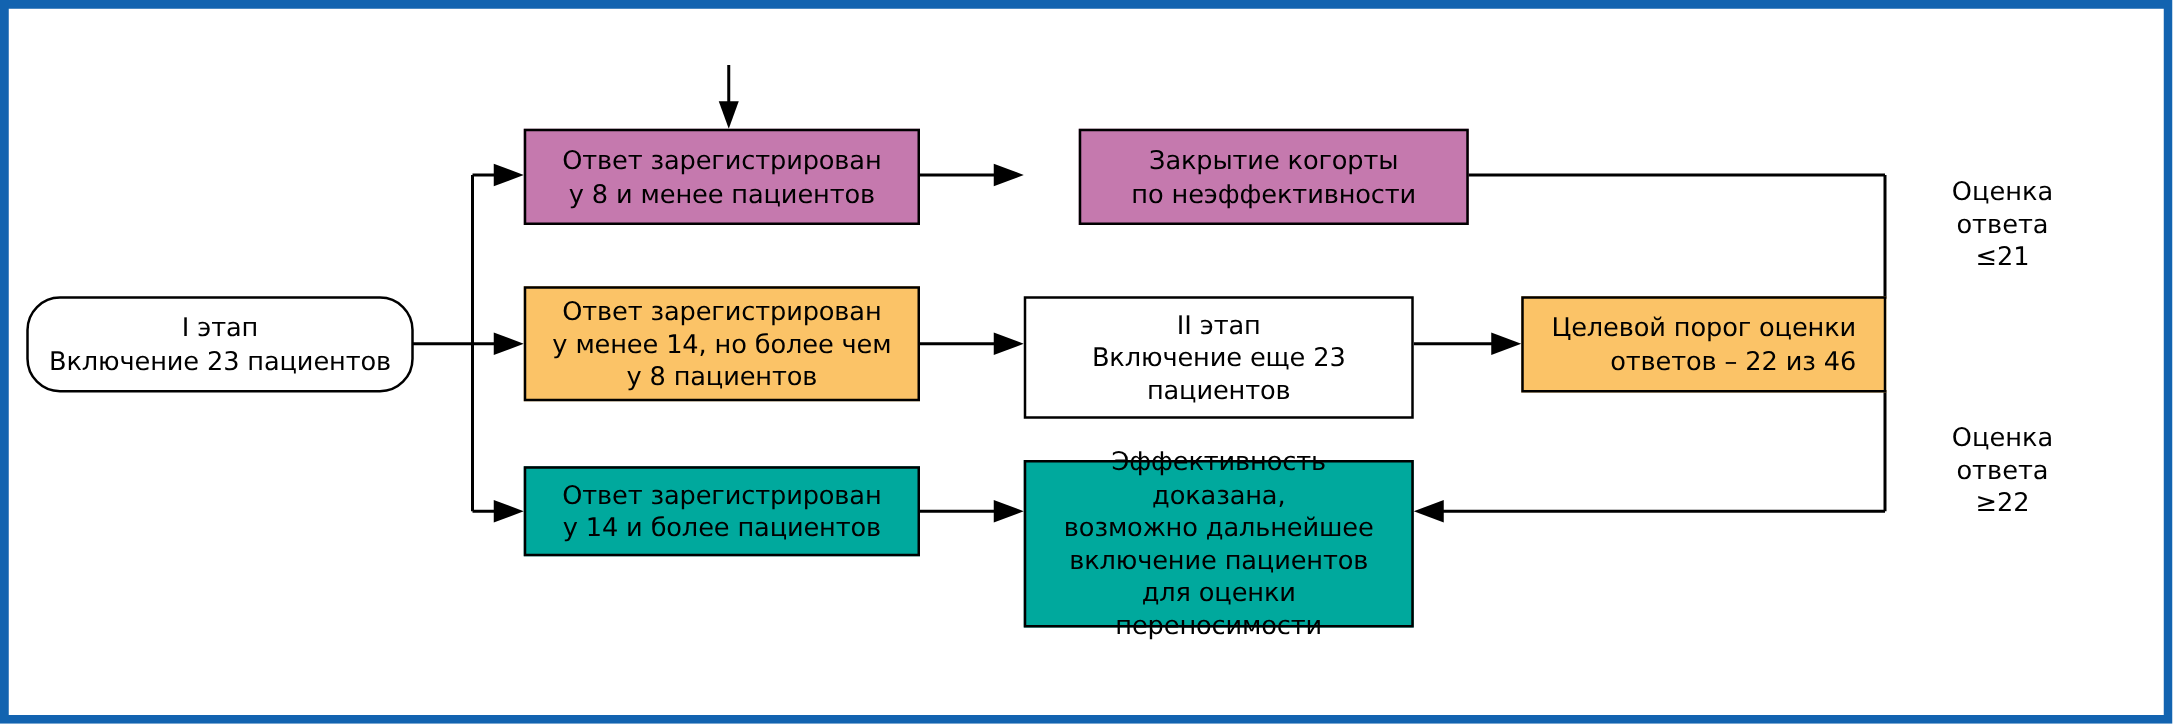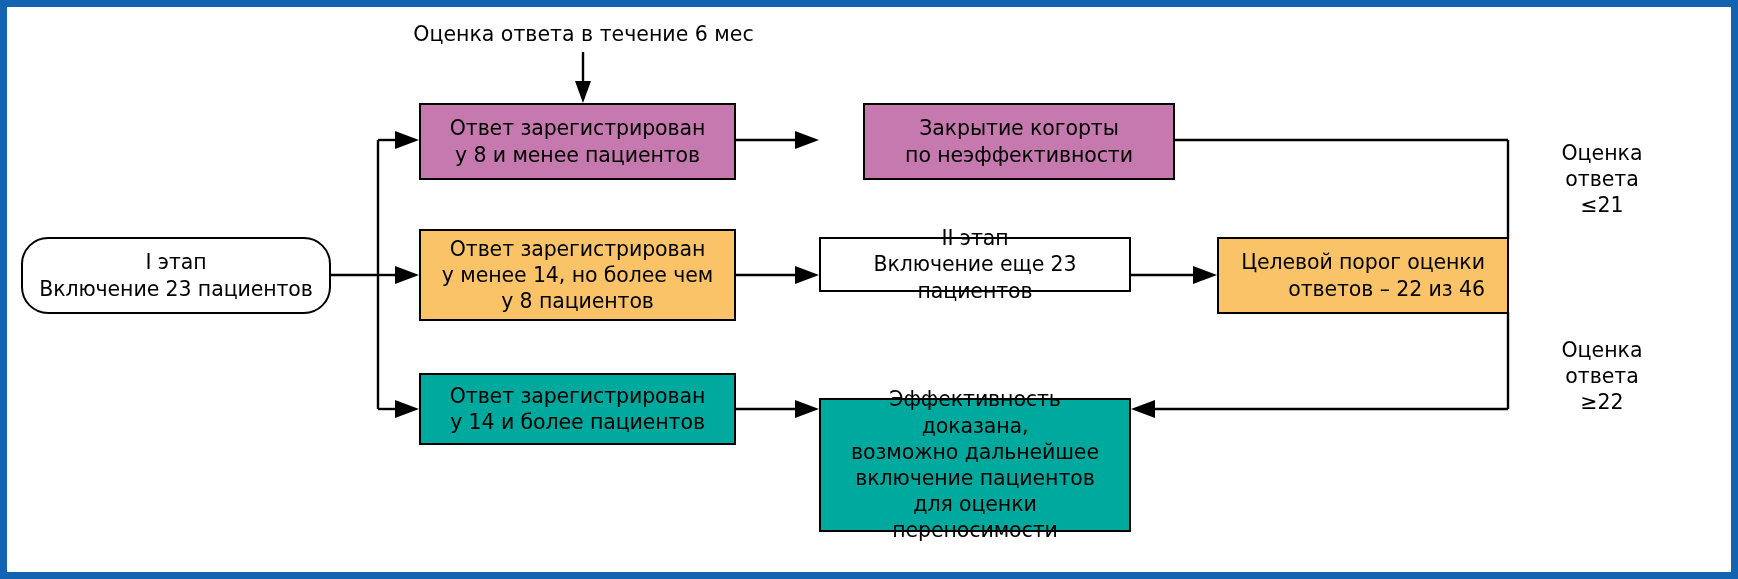--- a/index.html
+++ b/index.html
@@ -125,21 +125,20 @@
         <polygon points="1124,133 1148,124 1148,142"></polygon>
       </g>
 
       <g>
         <line x1="1501" y1="305" x2="1501" y2="402"></line>
         <line x1="1501" y1="402" x2="1140" y2="402"></line>
         <polygon points="1124,402 1148,393 1148,411"></polygon>
       </g>
     </svg>
 
-    <div class="caption" style="left:404px; top:14px; width:345px;">Оценка ответа в течение 6 мес</div>
 
     <div class="caption" style="left:1530px; top:133px; width:130px;">Оценка
 ответа
 ≤21</div>
 
     <div class="caption" style="left:1530px; top:330px; width:130px;">Оценка
 ответа
 ≥22</div>
 
     <div class="node fill-white" style="left:14px; top:230px; width:310px; height:77px;border-radius:27px;">
@@ -156,36 +155,36 @@
       <span>Закрытие когорты
 по неэффективности</span>
     </div>
 
     <div class="node fill-amber" style="left:412px; top:222px; width:317px; height:92px;">
       <span>Ответ зарегистрирован
 у менее 14, но более чем
 у 8 пациентов</span>
     </div>
 
-    <div class="node fill-white" style="left:812px; top:230px; width:312px; height:55px;">
+    <div class="node fill-white" style="left:812px; top:230px; width:312px; height:98px;">
       <span>II этап
 Включение еще 23 пациентов</span>
     </div>
 
     <div class="node fill-amber" style="left:1210px; top:230px; width:292px; height:77px;text-align:right;">
       <span>Целевой порог оценки
 ответов – 22 из 46</span>
     </div>
 
     <div class="node fill-teal" style="left:412px; top:366px; width:317px; height:72px;">
       <span>Ответ зарегистрирован
 у 14 и более пациентов</span>
     </div>
 
-    <div class="node fill-teal" style="left:812px; top:361px; width:312px; height:134px;margin-top:30px;">
+    <div class="node fill-teal" style="left:812px; top:361px; width:312px; height:134px;">
       <span>Эффективность доказана,
 возможно дальнейшее
 включение пациентов
 для оценки переносимости</span>
     </div>
 
   </div>
 </div>
 
 </body></html>

